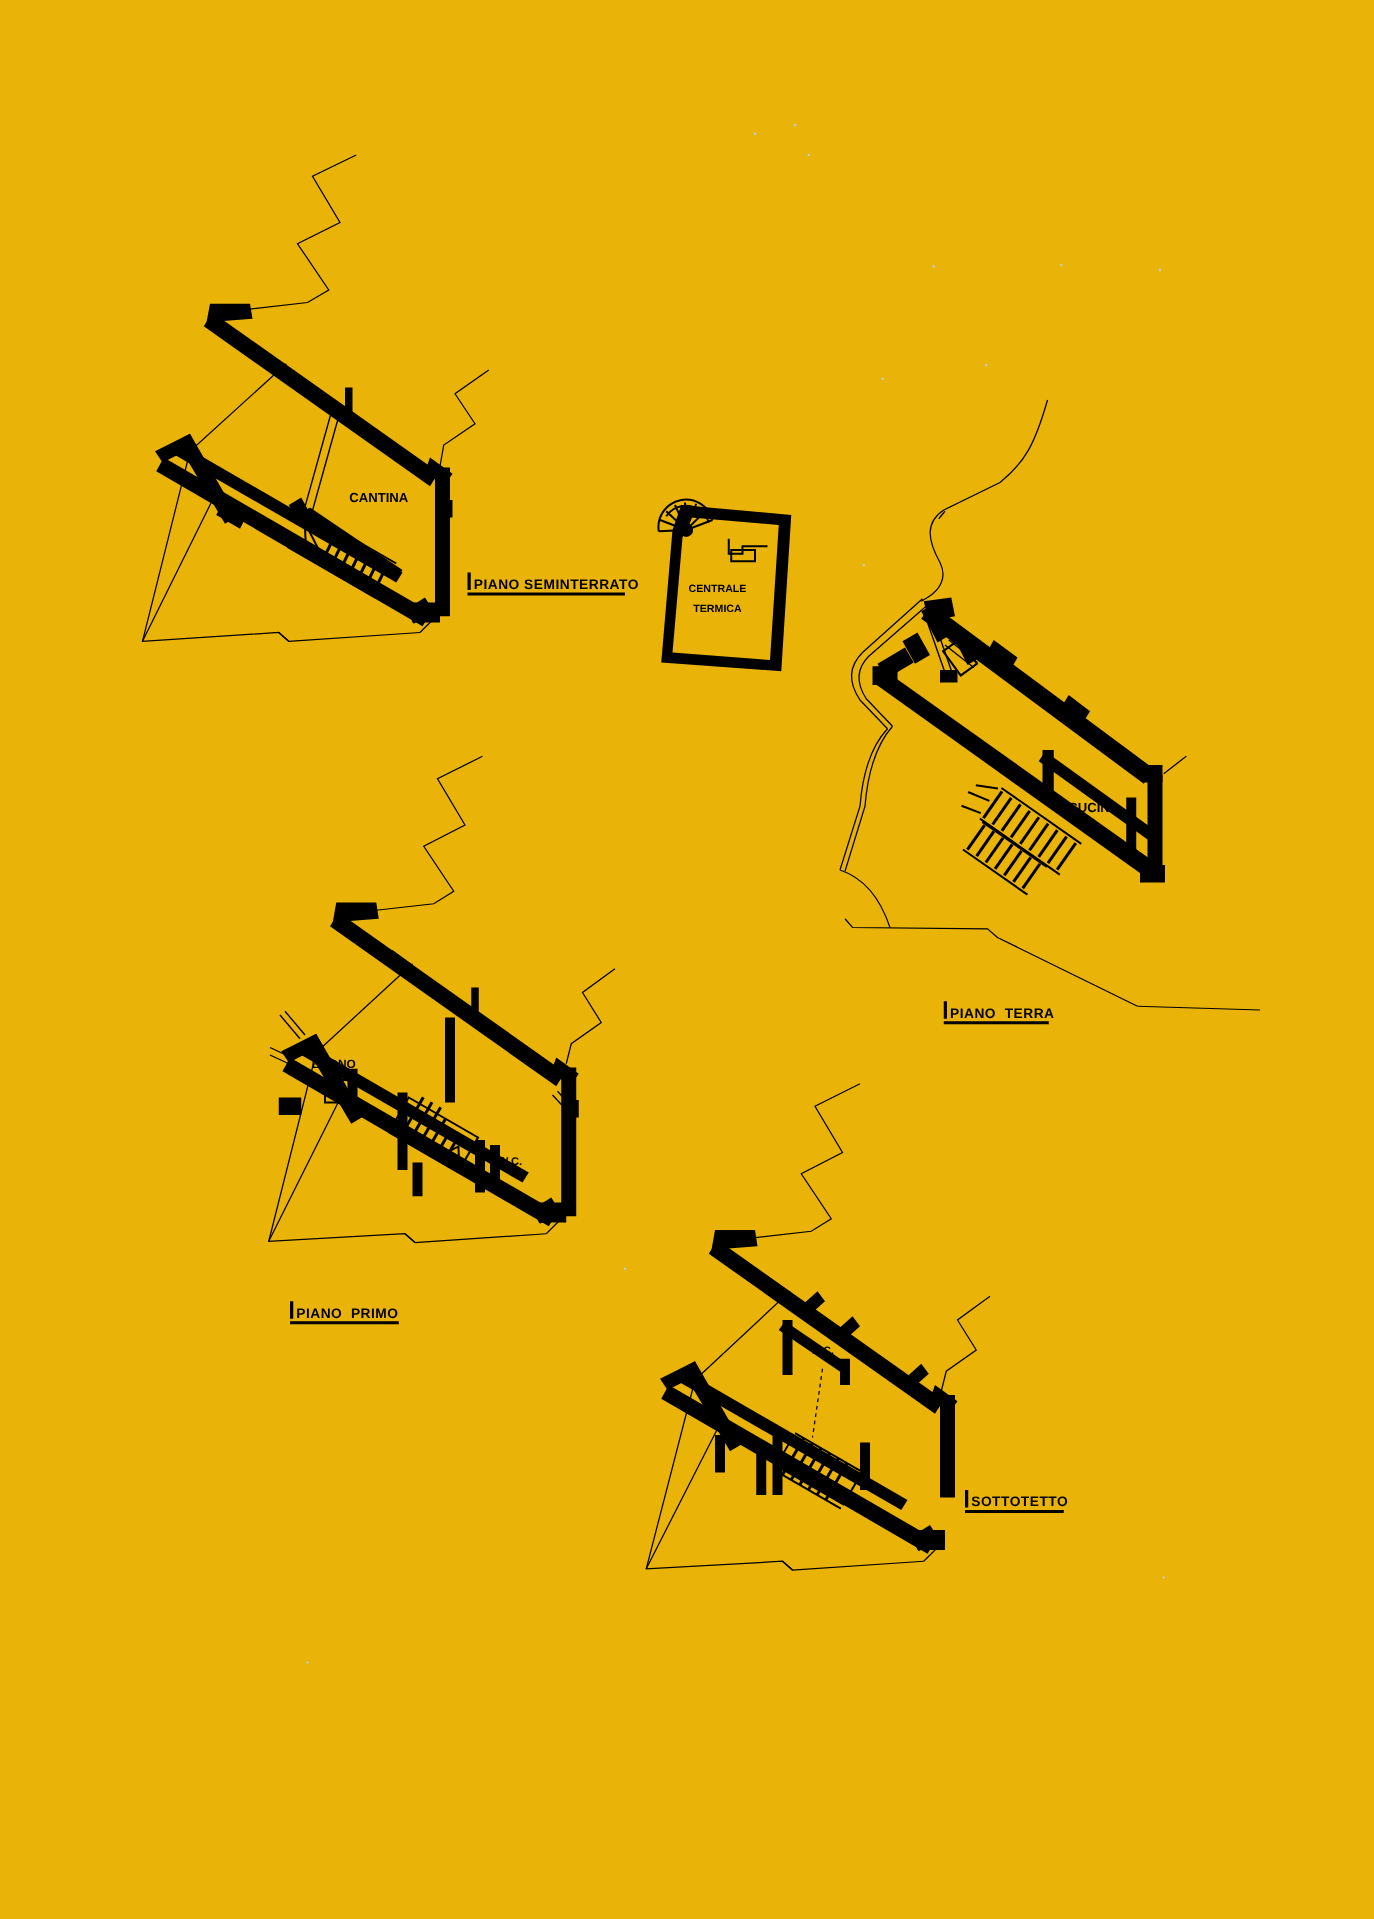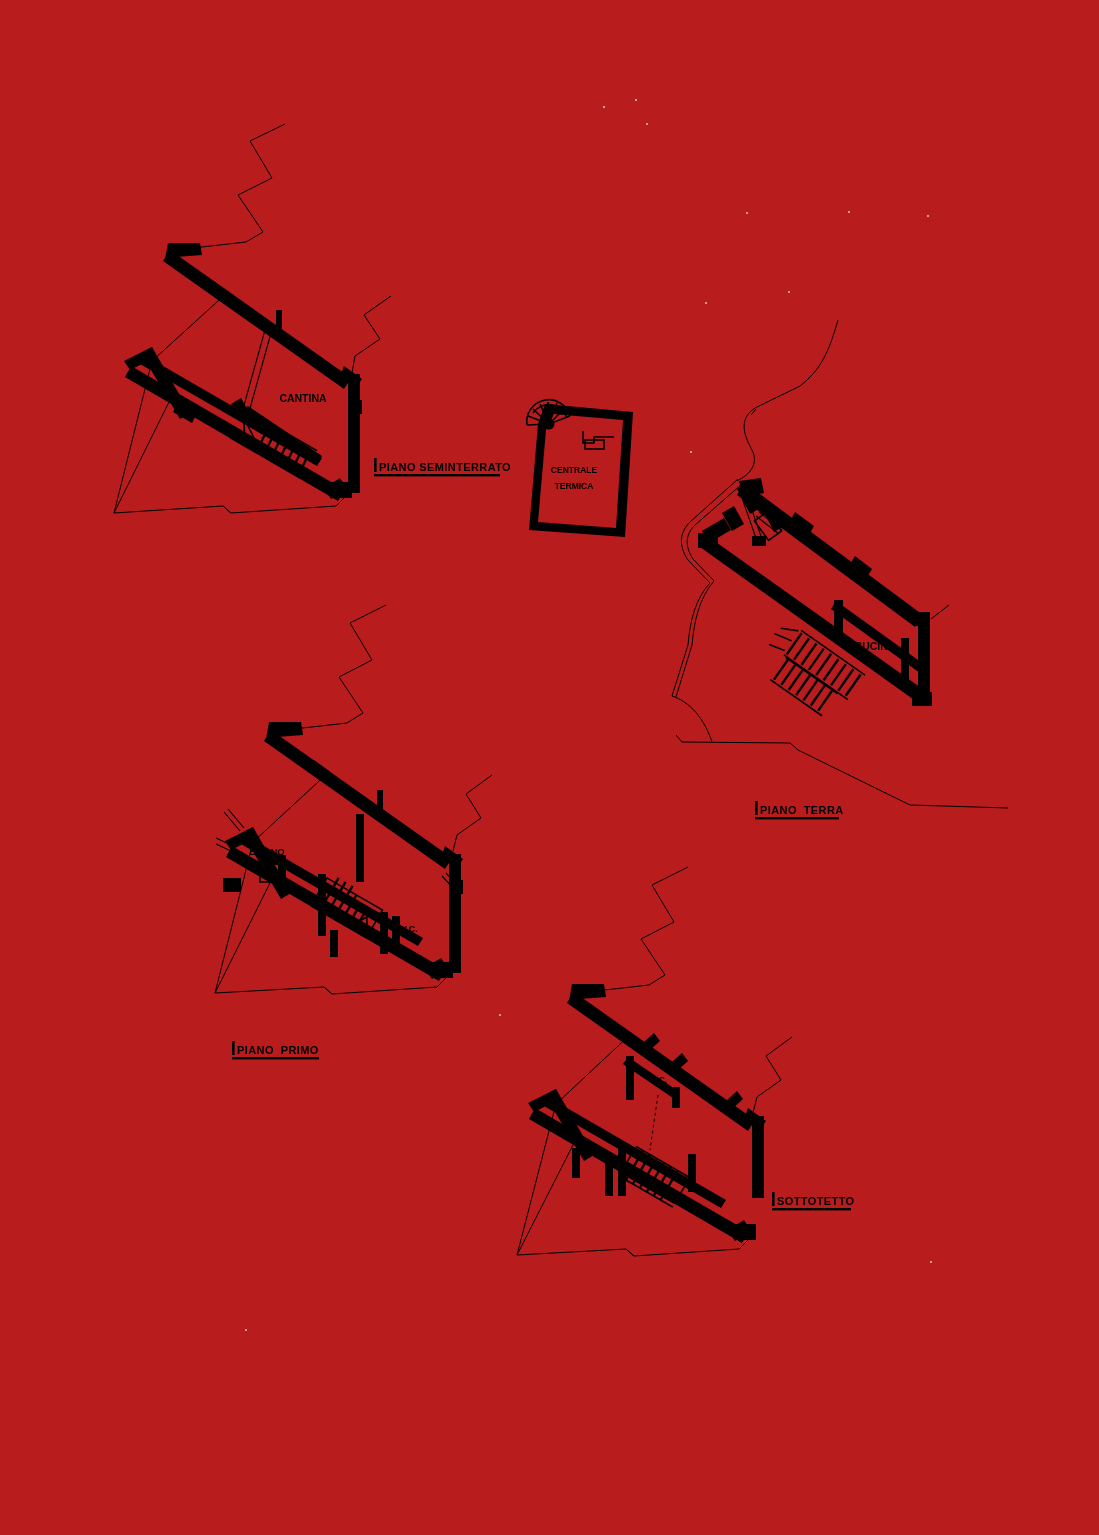--- a/index.html
+++ b/index.html
@@ -8,21 +8,21 @@
     padding: 0;
     background: #ffffff;
   }
   body {
     font-family: "Liberation Sans", sans-serif;
   }
   #sheet {
     position: relative;
     width: 1099px;
     height: 1535px;
-    background: #b91c1c;
+    background: #eab308;
     overflow: hidden;
   }
   #plan-svg {
     position: absolute;
     top: 0;
     left: 0;
     width: 1099px;
     height: 1535px;
     display: block;
   }

